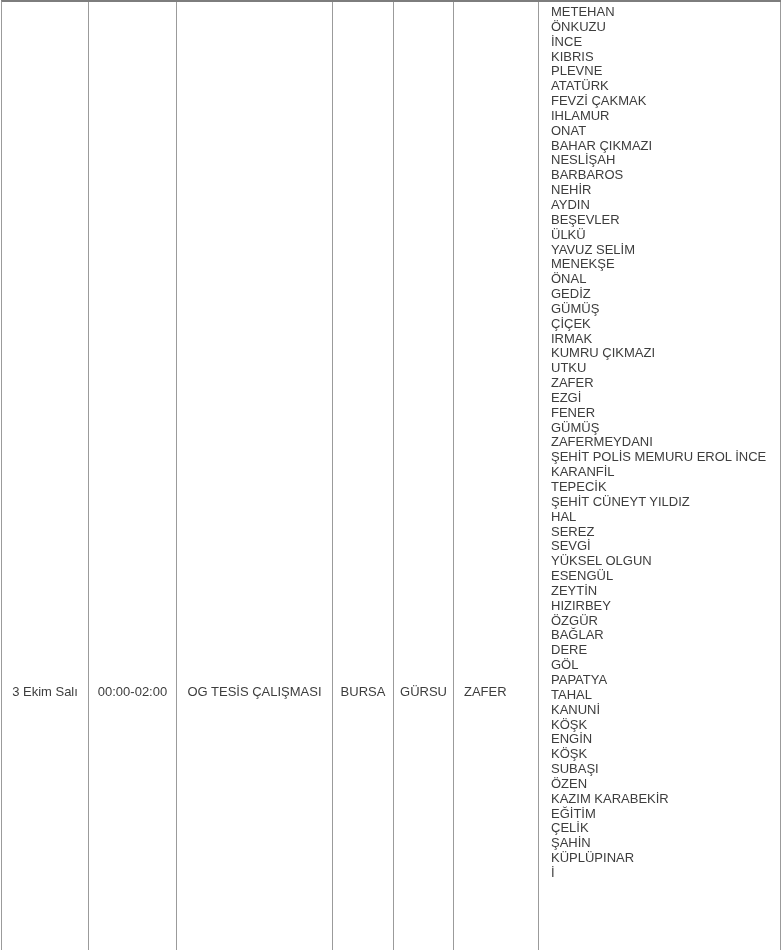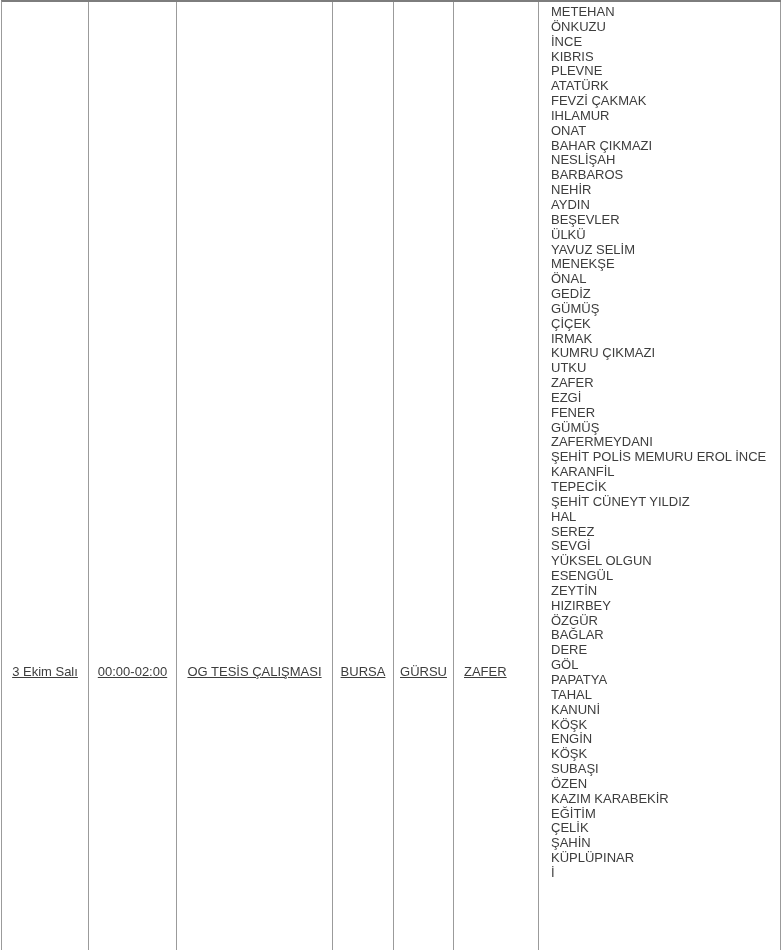--- a/index.html
+++ b/index.html
@@ -33,27 +33,26 @@
   }
   .c-date    { width: 87px;  }
   .c-time    { width: 88px;  }
   .c-work    { width: 156px; }
   .c-prov    { width: 61px;  }
   .c-dist    { width: 60px;  }
   .c-neigh   { width: 85px;  }
   .c-streets { flex: 1; }
   .single {
     position: absolute;
-    top: 662px;
+    top: 682px;
     left: 0;
     width: 100%;
     line-height: 15px;
     text-align: center;
     white-space: nowrap;
-    text-decoration: underline;
   }
   .c-neigh .single {
     text-align: left;
     padding-left: 10px;
     box-sizing: border-box;
   }
   .streets {
     padding: 3px 4px 0 12px;
   }
   .street {

